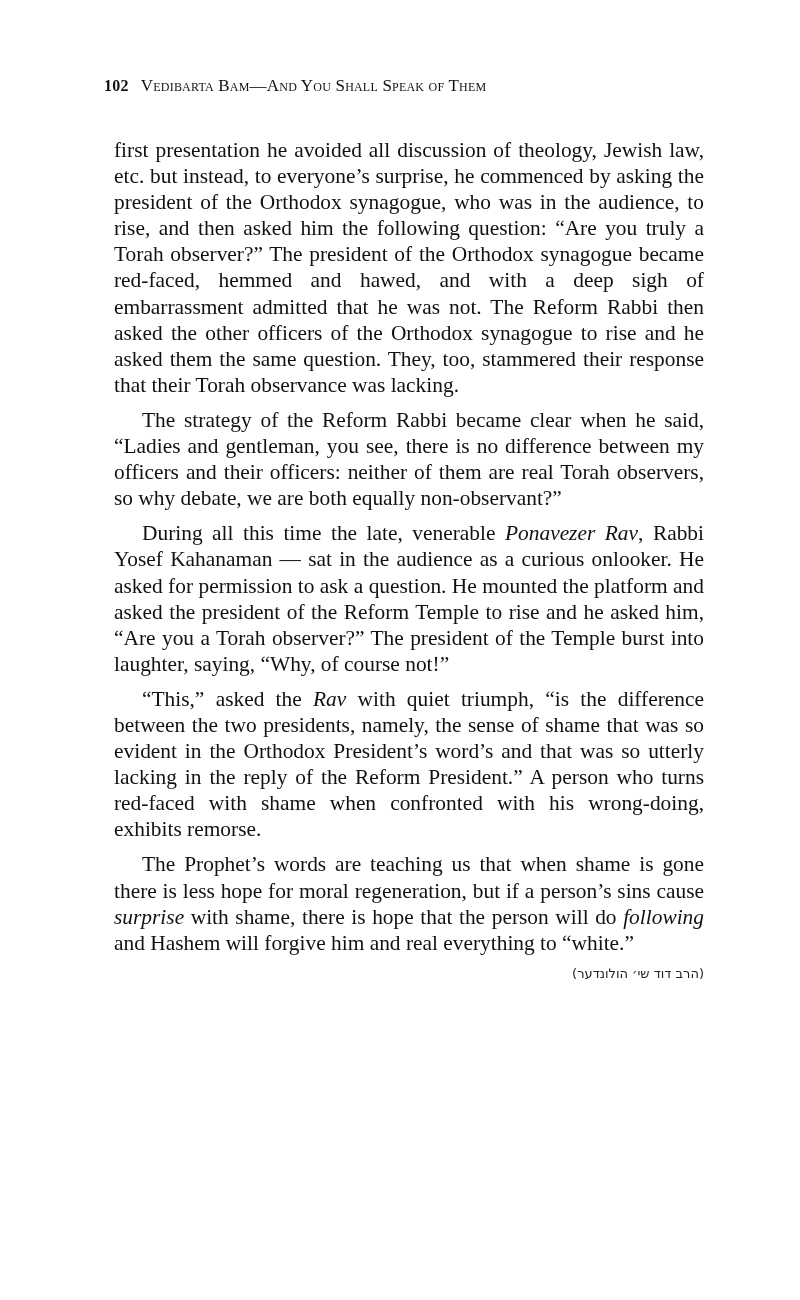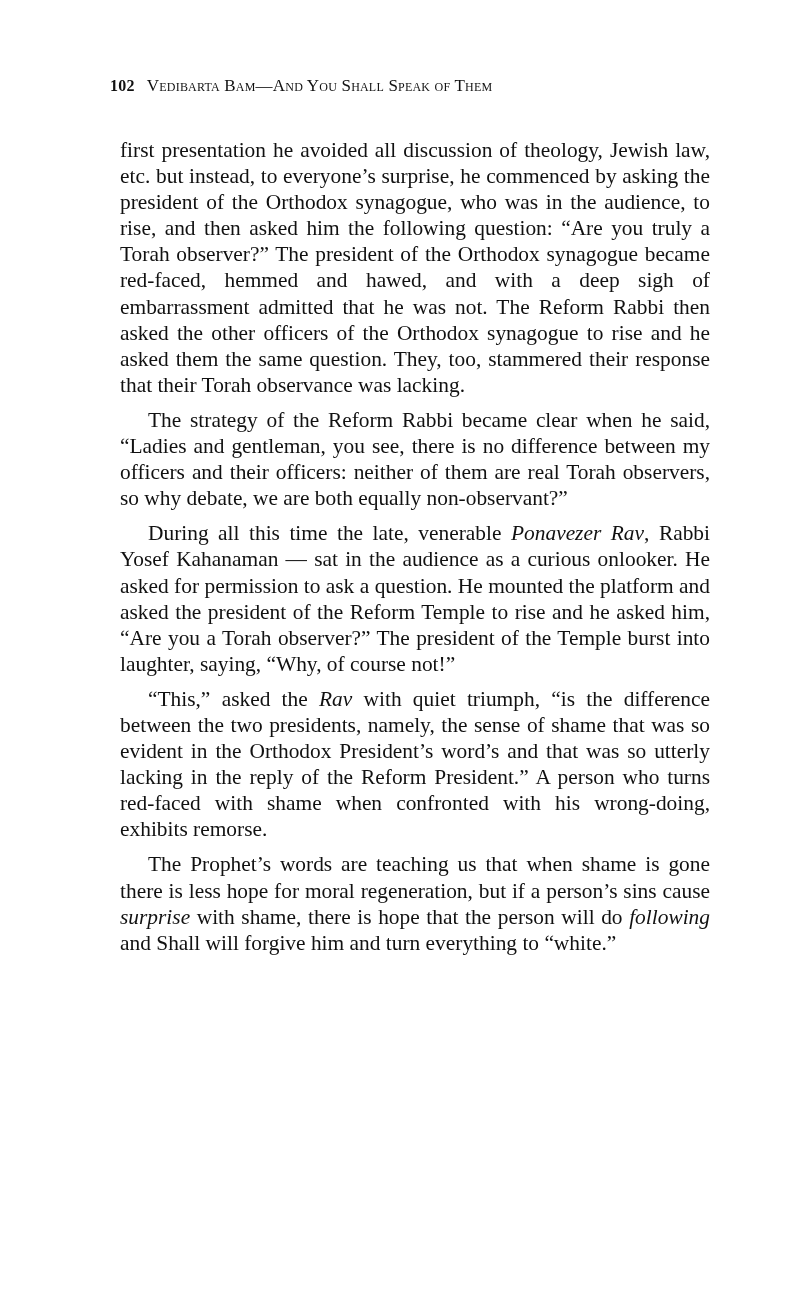--- a/index.html
+++ b/index.html
@@ -10,21 +10,21 @@
   body {
     width: 800px;
     height: 1300px;
     position: relative;
     overflow: hidden;
     color: #111111;
     font-family: "Liberation Serif", "DejaVu Serif", serif;
   }
   .page {
     position: absolute;
-    left: 110px;
+    left: 104px;
     top: 76px;
     width: 600px;
   }
   .running-head {
     font-size: 16px;
     line-height: 20px;
     letter-spacing: 0.2px;
     white-space: nowrap;
   }
   .running-head .folio {
@@ -73,16 +73,19 @@
   <div class="running-head">
     <span class="folio">102</span>
     <span class="title">Vedibarta Bam—And You Shall Speak of Them</span>
   </div>
 
   <div class="body-text">
     <p><span>first presentation he avoided all discussion of theology, Jewish law, etc. but instead, to everyone’s surprise, he commenced by asking the president of the Orthodox synagogue, who was in the audience, to rise, and then asked him the following question: “Are you truly a Torah observer?” The president of the Orthodox synagogue became red-faced, hemmed and hawed, and with a deep sigh of embarrassment admitted that he was not. The Reform Rabbi then asked the other officers of the Orthodox synagogue to rise and he asked them the same question. They, too, stammered their response that their Torah observance was lacking.</span></p>
     <p class="indent"><span>The strategy of the Reform Rabbi became clear when he said, “Ladies and gentleman, you see, there is no difference between my officers and their officers: neither of them are real Torah observers, so why debate, we are both equally non-observant?”</span></p>
     <p class="indent"><span>During all this time the late, venerable </span><em>Ponavezer Rav</em><span>, Rabbi Yosef Kahanaman — sat in the audience as a curious onlooker. He asked for permission to ask a question. He mounted the platform and asked the president of the Reform Temple to rise and he asked him, “Are you a Torah observer?” The president of the Temple burst into laughter, saying, “Why, of course not!”</span></p>
     <p class="indent"><span>“This,” asked the </span><em>Rav</em><span> with quiet triumph, “is the difference between the two presidents, namely, the sense of shame that was so evident in the Orthodox President’s word’s and that was so utterly lacking in the reply of the Reform President.” A person who turns red-faced with shame when confronted with his wrong-doing, exhibits remorse.</span></p>
-    <p class="indent"><span>The Prophet’s words are teaching us that when shame is gone there is less hope for moral regeneration, but if a person’s sins cause </span><em>surprise</em><span> with shame, there is hope that the person will do </span><em>following</em><span> and Shall will forgive him and turn everything to “white.”</span></p>
+    <p class="indent"><span>The Prophet’s words are teaching us that when shame is gone there is less hope for moral regeneration, but if a person’s sins cause </span><em>surprise</em><span> with shame, there is hope that the person will do </span><em>following</em><span> and Hashem will forgive him and real everything to “white.”</span></p>
   </div>
 
+  <div class="attribution-wrap">
+    <div class="attribution">(הרב דוד שי׳ הולונדער)</div>
+  </div>
 </div>
 
 </body></html>

